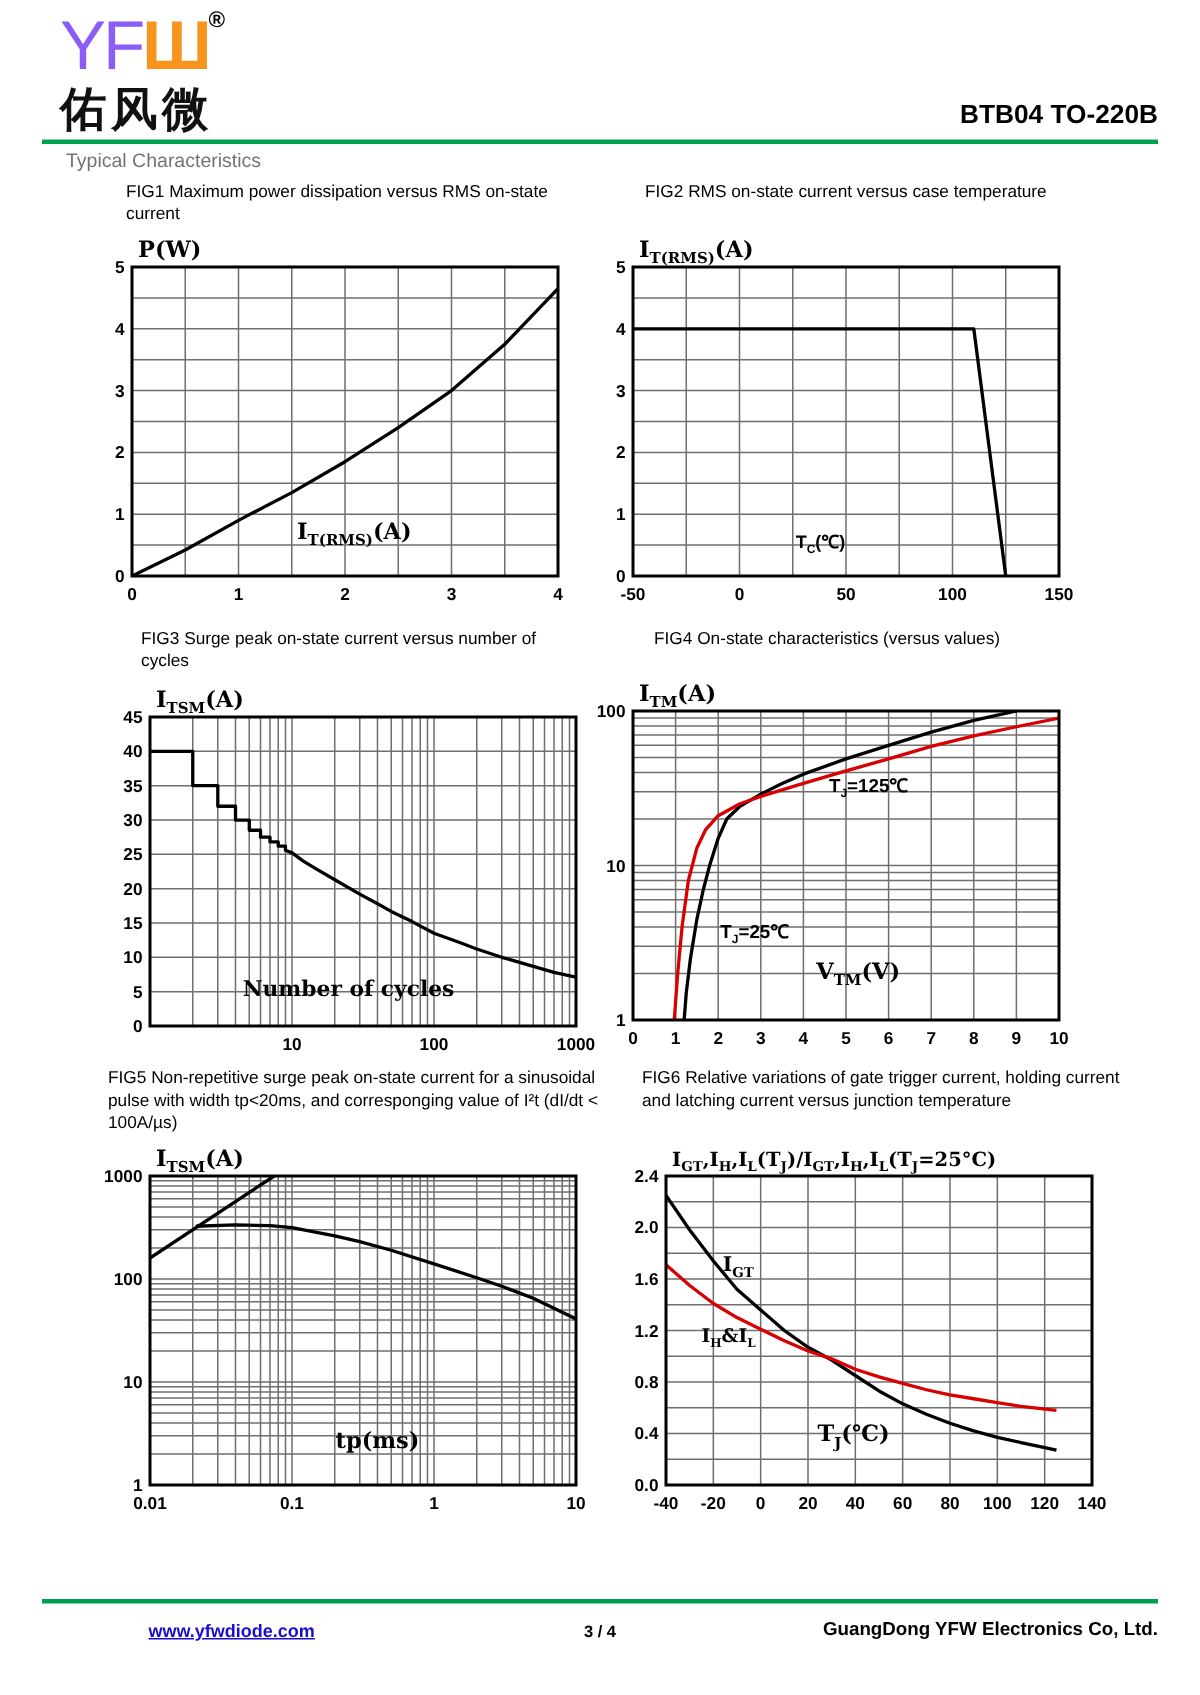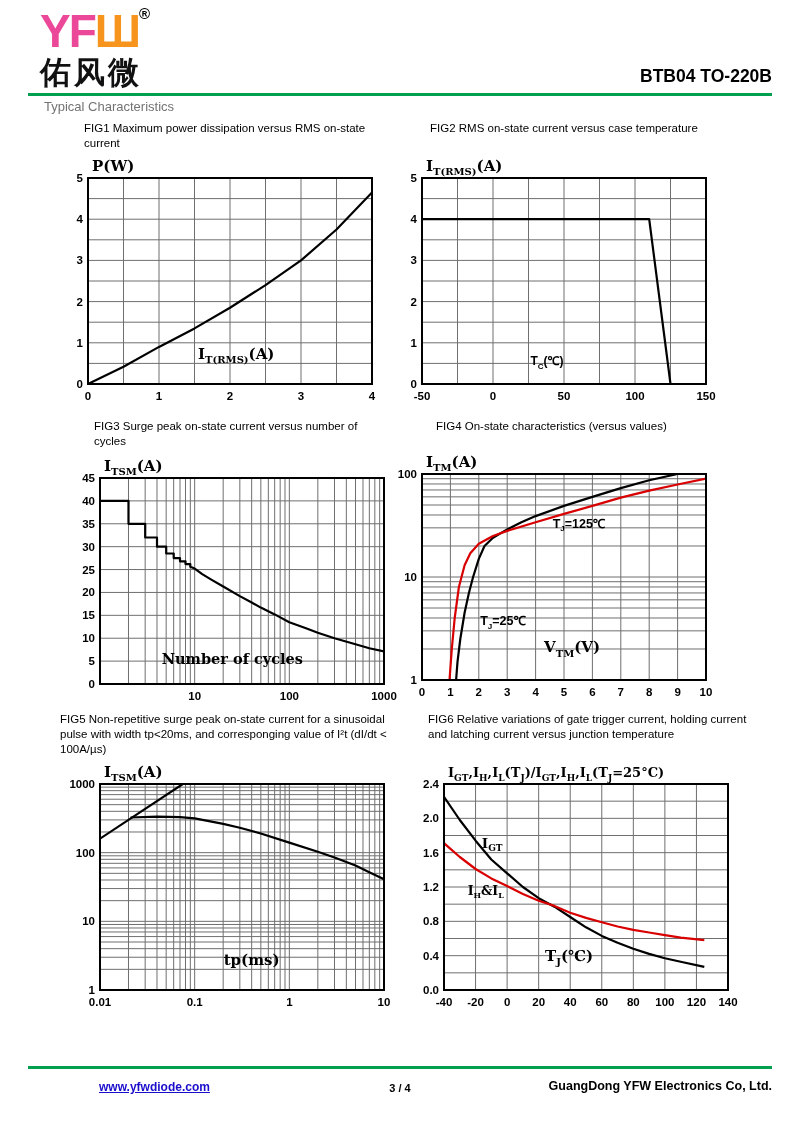--- a/index.html
+++ b/index.html
@@ -1,35 +1,35 @@
 <!DOCTYPE html>
 <html><head>
 <meta charset="utf-8">
 <style>
   html,body{margin:0;padding:0;background:#e8e8e8;}
   #page{position:relative;width:800px;height:1130px;background:#ffffff;
         font-family:"Liberation Sans",sans-serif;color:#000;overflow:hidden;}
   .abs{position:absolute;}
   
   #logo-row{left:40px;top:6px;line-height:1;}
-  #logo-yf{font-weight:bold;font-size:46px;color:#ec4899;letter-spacing:-2px;}
+  #logo-yf{font-weight:normal;font-size:46px;color:#8b5cf6;letter-spacing:-2px;}
   #logo-w{font-weight:bold;font-size:46px;color:#F7941D;letter-spacing:-2px;}
   #logo-reg{font-size:15px;color:#000;vertical-align:28px;font-weight:bold;}
   #logo-cn{left:40px;top:52px;font-weight:bold;font-size:31px;letter-spacing:3px;color:#111;}
   #part-number{right:28px;top:66px;font-weight:bold;font-size:17.5px;}
   .green-rule{left:28px;width:744px;height:3px;background:#00A050;}
   #rule-top{top:93px;}
   #section-title{left:44px;top:99px;font-weight:normal;font-size:13px;color:#737373;}
   
   .fig-title{font-size:11.5px;font-weight:400;line-height:1.3;color:#000;}
   #t0{left:84px;top:121px;width:300px;}
   #t1{left:430px;top:121px;width:300px;}
   #t2{left:94px;top:419px;width:290px;}
   #t3{left:436px;top:419px;width:290px;}
-  #t4{left:60px;top:712px;width:342px;}
+  #t4{left:72px;top:712px;width:342px;}
   #t5{left:428px;top:712px;width:330px;}
   
   #c0{left:44px;top:152px;}
   #c1{left:378px;top:152px;}
   #c2{left:56px;top:452px;}
   #c3{left:378px;top:448px;}
   #c4{left:56px;top:758px;}
   #c5{left:400px;top:758px;}
   
   #rule-bottom{top:1066px;}

